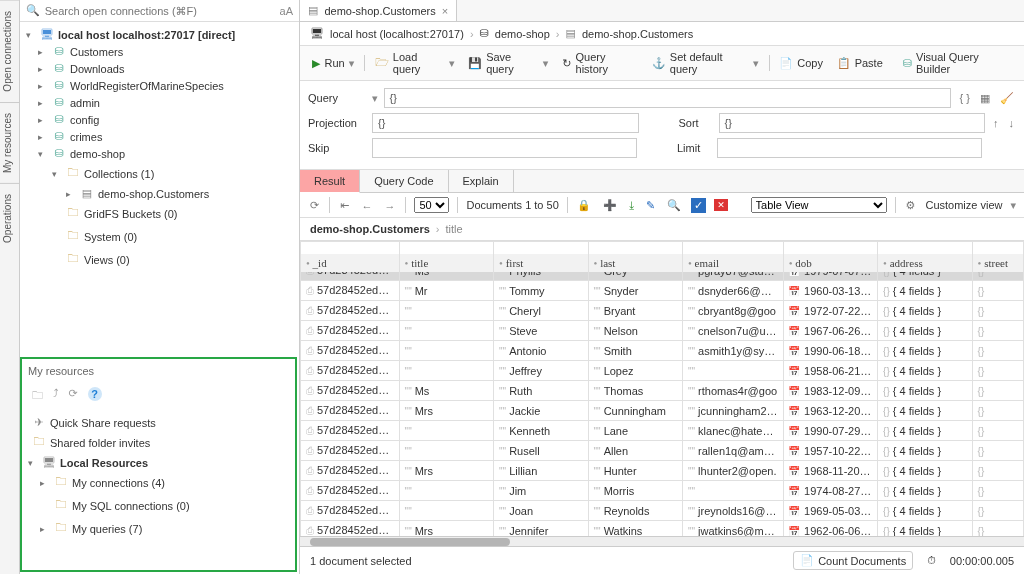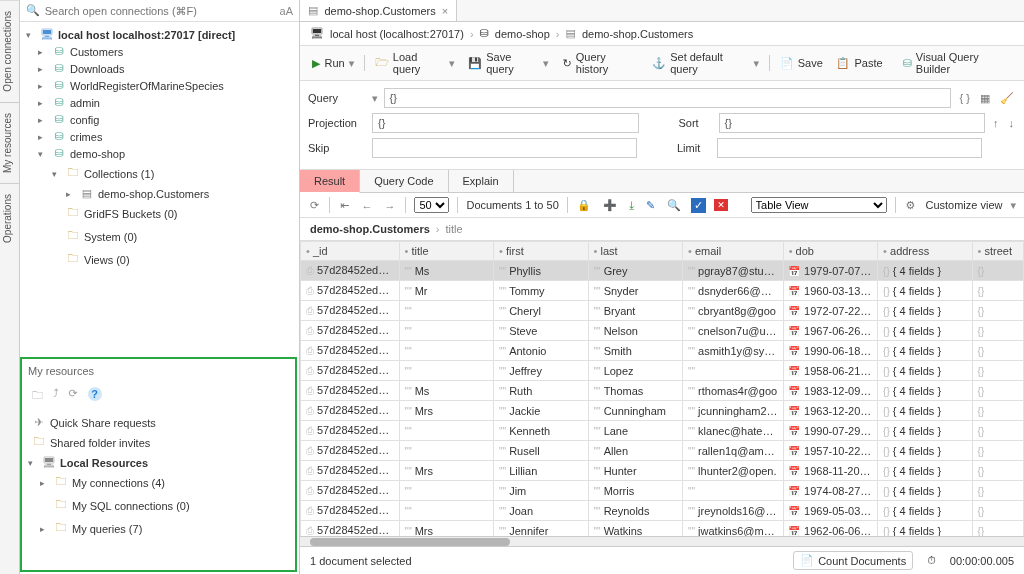--- a/index.html
+++ b/index.html
@@ -49,21 +49,21 @@
 .resulttools select { font-size: 11px; }
 .icobtn { color: #777; cursor: pointer; padding: 0 2px; }
 .icobtn.green { color: #2a8a2a; }
 .icobtn.blue { color: #2a6dbf; }
 .icobtn.red { background: #d33; color: #fff; padding: 1px 3px; font-size: 9px; }
 .crumb2 { padding: 5px 10px; border-bottom: 1px solid #ddd; display:flex; gap:6px; align-items:center; }
 .crumb2 .b { font-weight: 600; }
 .gridwrap { flex: 1; overflow: auto; position: relative; }
 table.grid { border-collapse: collapse; width: 100%; table-layout: fixed; }
 table.grid th, table.grid td { border: 1px solid #e0e0e0; padding: 3px 5px; text-align: left; white-space: nowrap; overflow: hidden; text-overflow: ellipsis; font-size: 11px; }
-table.grid th { background: #f2f2f2; font-weight: normal; color: #444; position: sticky; top:0; }
+table.grid th { background: #f2f2f2; font-weight: normal; color: #444; position: sticky; top:12px;font-family:Liberation Serif, serif; }
 table.grid th::before { content: "• "; color: #999; }
 tr.sel td { background: #d8d8d8; }
 .cellico { color: #bbb; margin-right: 3px; font-size: 10px; }
 .hscroll { height: 10px; background: #eee; border-top: 1px solid #ccc; position: relative; }
 .hscroll .thumb { position: absolute; left: 10px; width: 200px; top: 1px; height: 8px; background: #b5b5b5; border-radius: 4px; }
 .statusbar { display: flex; align-items: center; padding: 4px 10px; border-top: 1px solid #ccc; gap: 14px; font-size: 11px; }
 .statusbar .spacer { flex: 1; }
 .statusbar .pill { border: 1px solid #ccc; border-radius: 3px; padding: 2px 6px; display: flex; align-items: center; gap: 4px; cursor: pointer; }
 </style>
 </head>
@@ -233,21 +233,21 @@
           <span>Query history</span>
         </div>
       <div class="tbtn">
           <span>⚓</span>
           <span>Set default query</span>
           <span style="color:#888">▾</span>
         </div>
       <div class="divider"></div>
       <div class="tbtn">
           <span>📄</span>
-          <span>Save</span>
+          <span>Copy</span>
         </div>
       <div class="tbtn">
           <span>📋</span>
           <span>Paste</span>
         </div>
       <div class="spacer"></div>
       <div class="tbtn">
           <span style="color:#5a9">⛁</span>
           <span>Visual Query Builder</span>
         </div>

